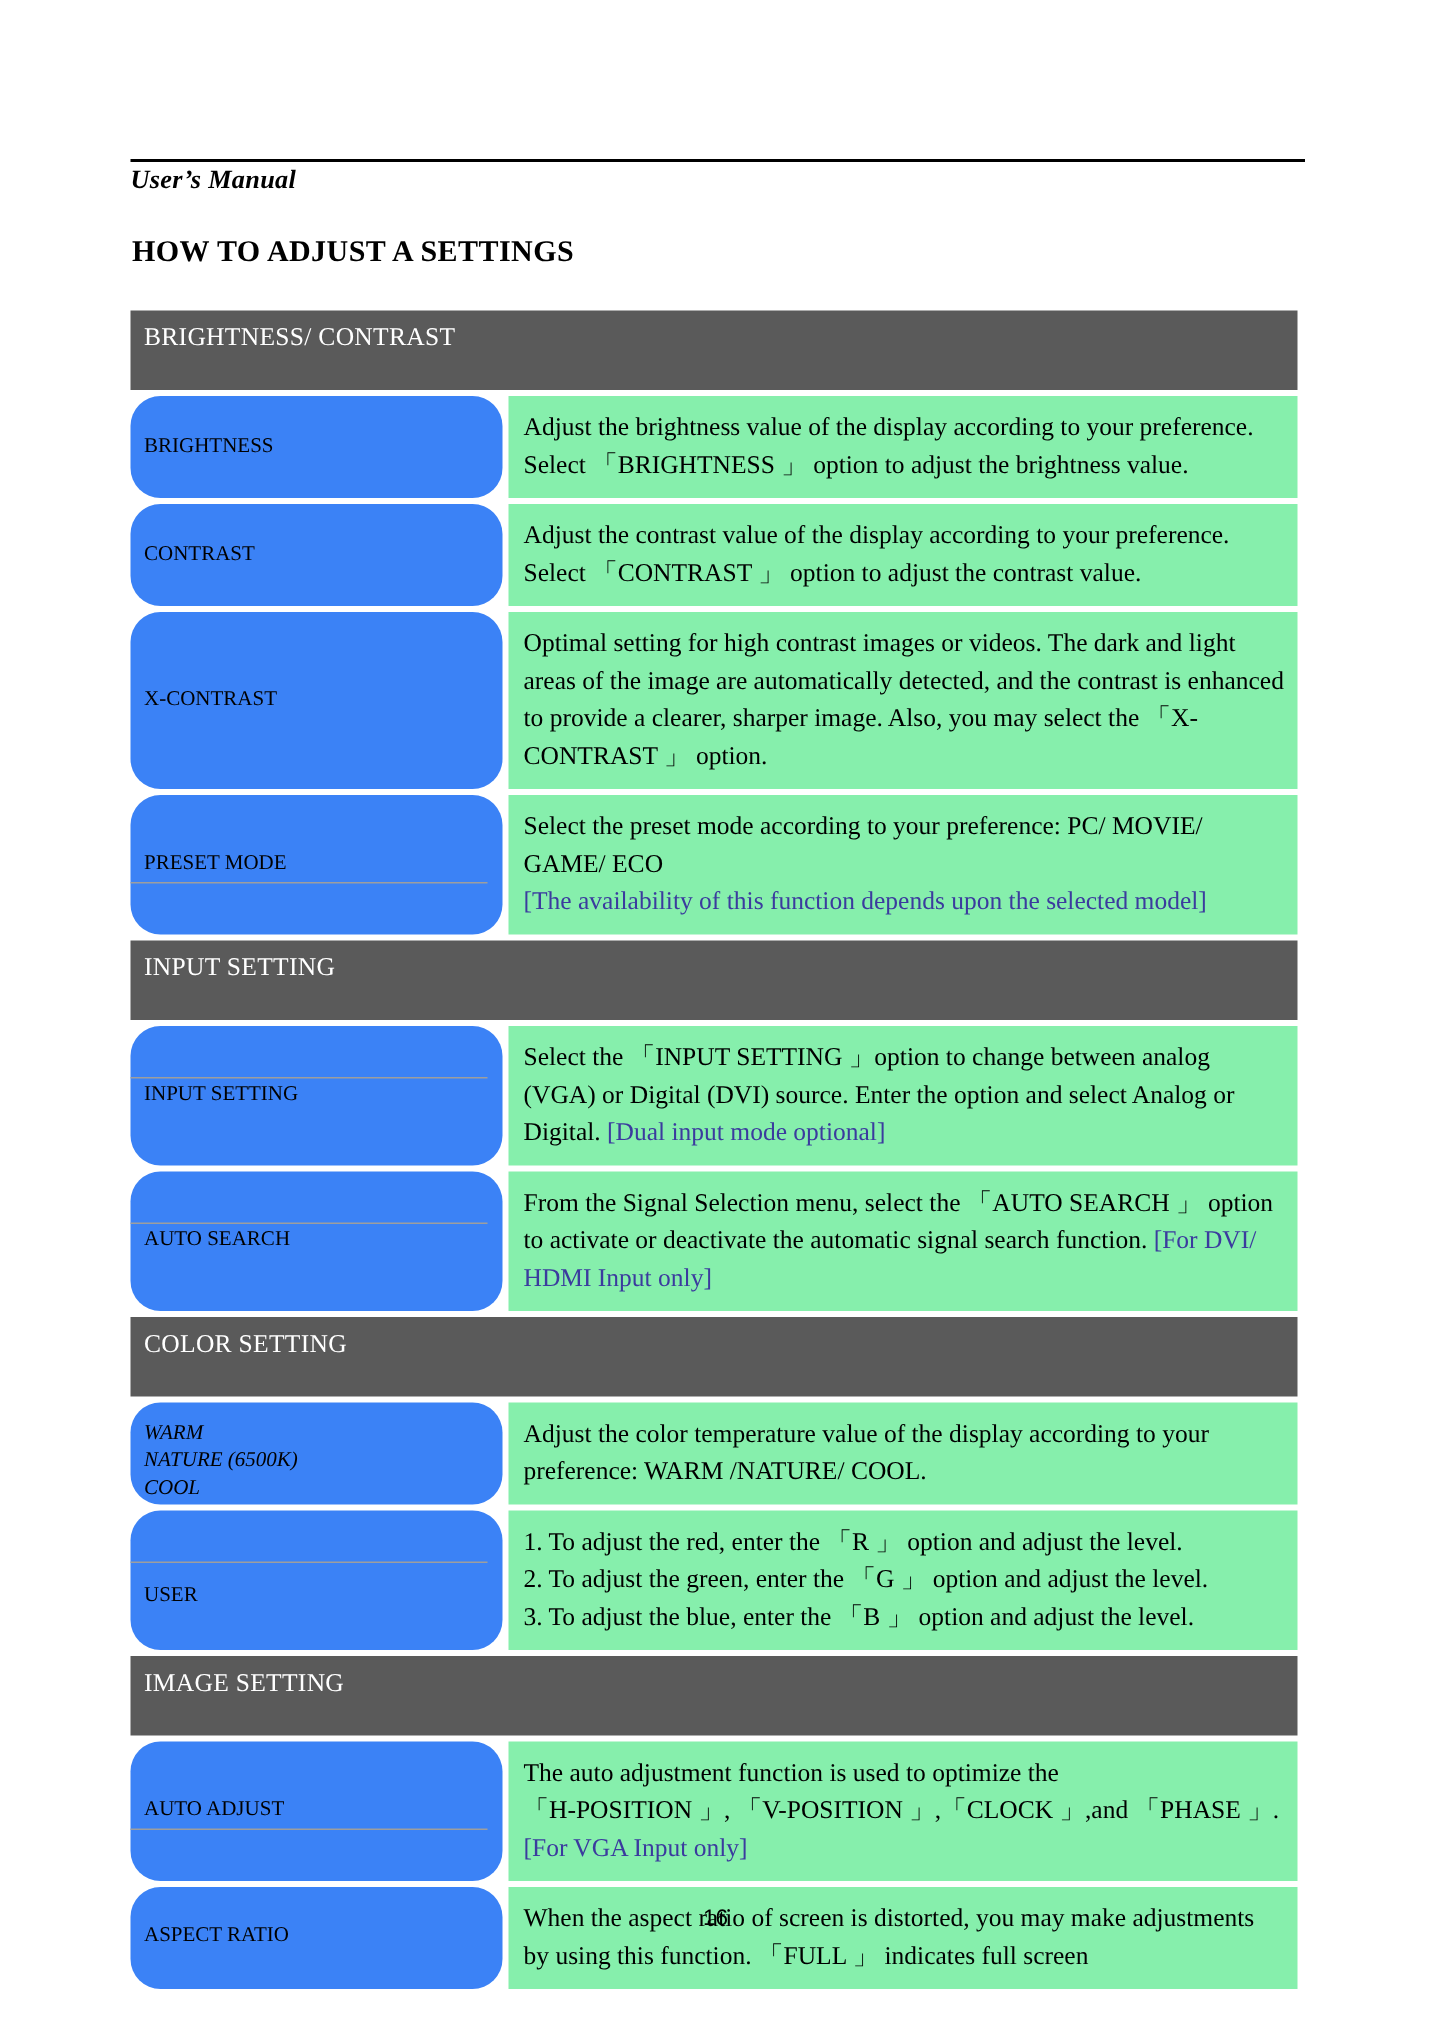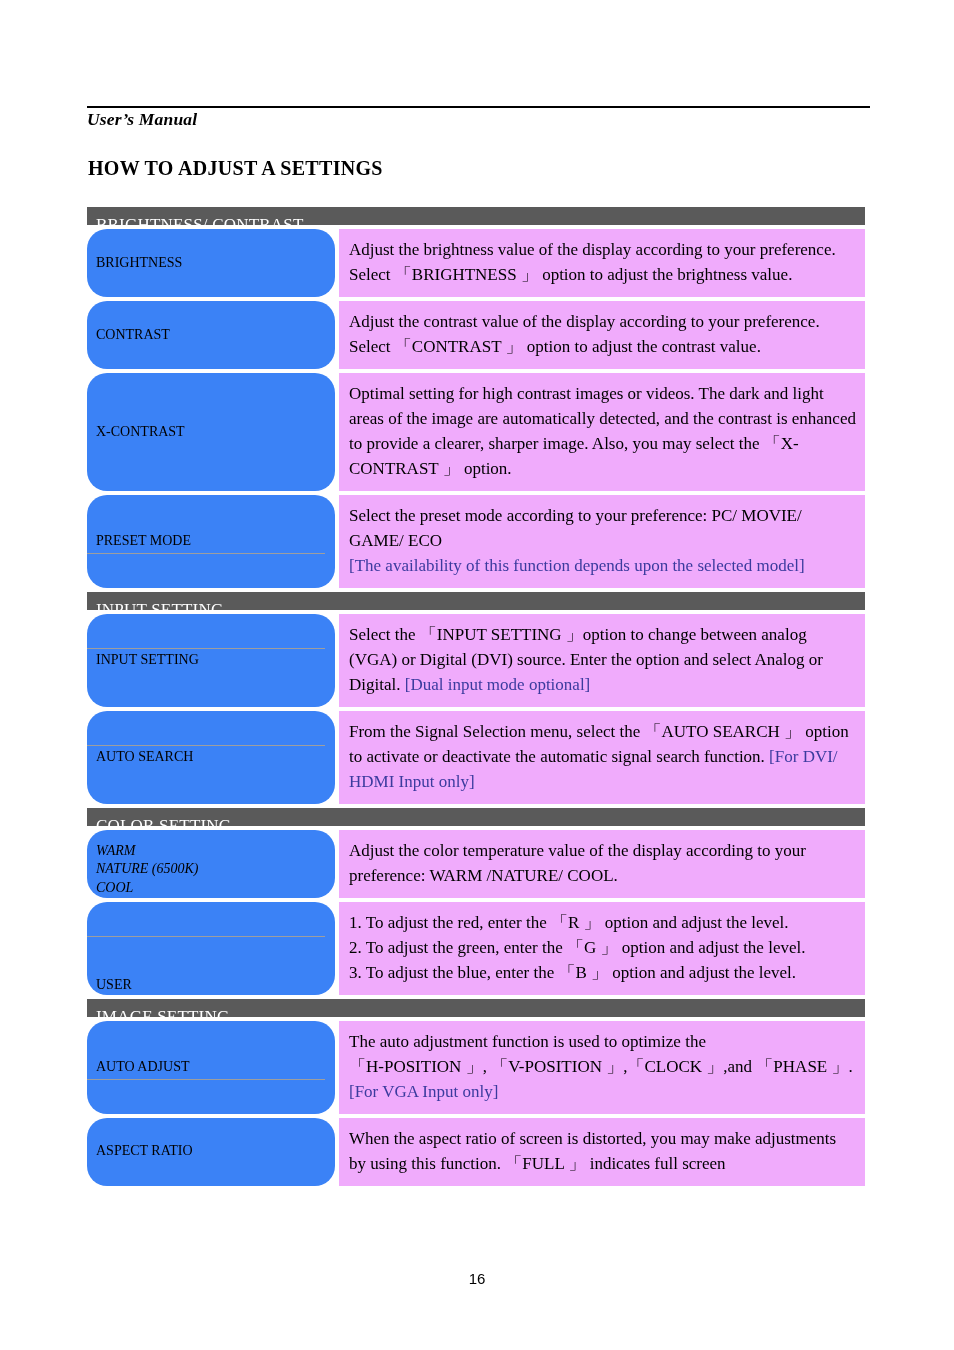--- a/index.html
+++ b/index.html
@@ -63,21 +63,21 @@
   .settings-table {
     position: absolute;
     left: 87px;
     top: 207px;
     width: 778px;
   }
 
   .section-band {
     background: #5a5a5a;
     color: #ffffff;
-    height: 18px;
+    height: 53px;
     line-height: 35px;
     padding-left: 9px;
     font-size: 17px;
     letter-spacing: 0.2px;
     box-sizing: border-box;
     margin-bottom: 4px;
     overflow: hidden;
   }
 
   .setting-row {
@@ -115,25 +115,25 @@
     content: "";
     position: absolute;
     left: 0;
     right: 10px;
     top: 63%;
     background: #9e9e9e;
     height: 1px;
   }
 
   .cell-label.anchor-top { justify-content: flex-start; padding-top: 12px; font-style: italic; }
-  .cell-label.anchor-lower { justify-content: flex-end; }
+  .cell-label.anchor-lower { justify-content: flex-end; padding-bottom: 26px; }
 
   .cell-desc {
     flex: 1 1 auto;
-    background: #f0abfc;
+    background: #86efac;
     margin-left: 4px;
     padding: 9px 8px 9px 10px;
     box-sizing: border-box;
     font-size: 17px;
     line-height: 1.47;
     color: #000;
   }
   .cell-desc p { margin: 0; }
   .note-blue { color: #3b3b9e; }
 

